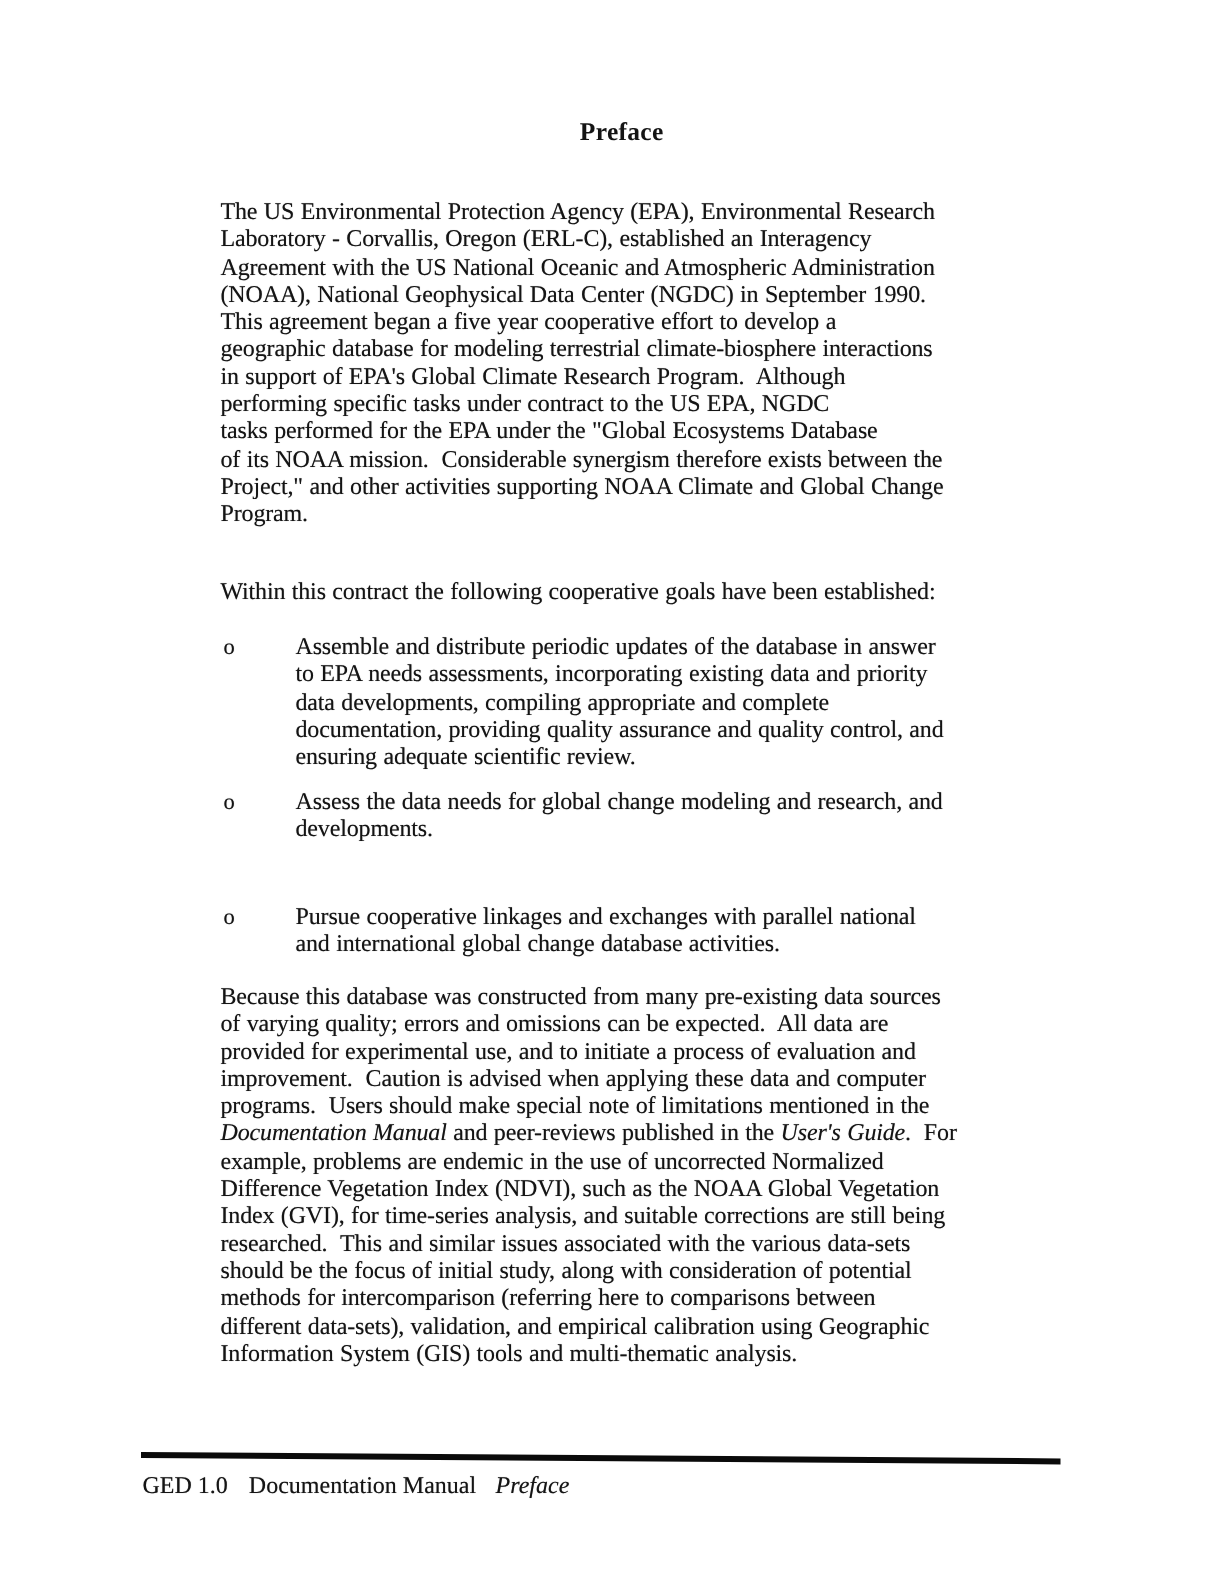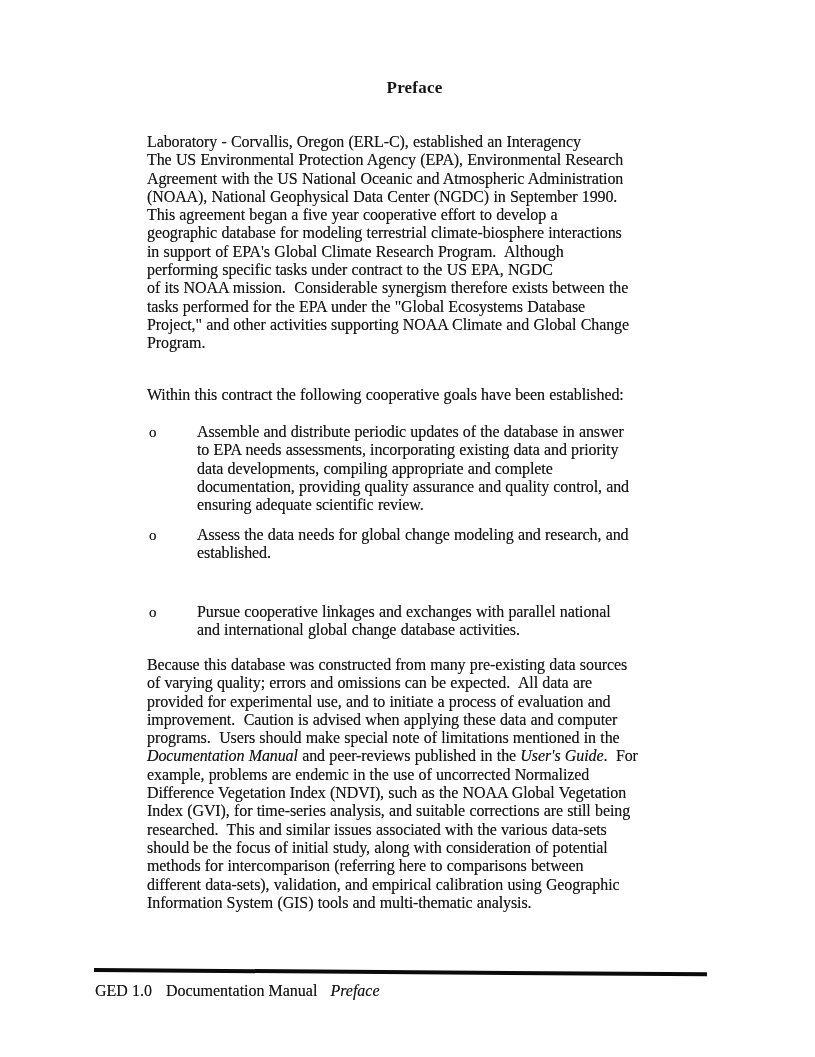--- a/index.html
+++ b/index.html
@@ -86,30 +86,30 @@
 </head>
 <body>
 
 <div class="page">
 
   <h1 class="title">Preface</h1>
 
   <div class="col">
 
     <div class="block p1">
+        <div class="tline">The US Environmental Protection Agency (EPA), Environmental Research</div>
         <div class="tline">Laboratory - Corvallis, Oregon (ERL-C), established an Interagency</div>
-        <div class="tline">The US Environmental Protection Agency (EPA), Environmental Research</div>
         <div class="tline">Agreement with the US National Oceanic and Atmospheric Administration</div>
         <div class="tline">(NOAA), National Geophysical Data Center (NGDC) in September 1990.</div>
         <div class="tline">This agreement began a five year cooperative effort to develop a</div>
         <div class="tline">geographic database for modeling terrestrial climate-biosphere interactions</div>
         <div class="tline">in support of EPA's Global Climate Research Program.  Although</div>
         <div class="tline">performing specific tasks under contract to the US EPA, NGDC</div>
+        <div class="tline">tasks performed for the EPA under the "Global Ecosystems Database</div>
         <div class="tline">of its NOAA mission.  Considerable synergism therefore exists between the</div>
-        <div class="tline">tasks performed for the EPA under the "Global Ecosystems Database</div>
         <div class="tline">Project," and other activities supporting NOAA Climate and Global Change</div>
         <div class="tline">Program.</div>
       </div>
 
     <div class="block goals-heading">
       <div class="tline">Within this contract the following cooperative goals have been established:</div>
     </div>
 
     <div class="block goal goal-1">
       <div class="marker">o</div>
@@ -119,21 +119,21 @@
           <div class="tline">data developments, compiling appropriate and complete</div>
           <div class="tline">documentation, providing quality assurance and quality control, and</div>
           <div class="tline">ensuring adequate scientific review.</div>
         </div>
     </div>
 
     <div class="block goal goal-2">
       <div class="marker">o</div>
       <div class="blines">
           <div class="tline">Assess the data needs for global change modeling and research, and</div>
-          <div class="tline">established.</div>
+          <div class="tline">developments.</div>
         </div>
     </div>
 
     <div class="block goal goal-3">
       <div class="marker">o</div>
       <div class="blines">
           <div class="tline">Pursue cooperative linkages and exchanges with parallel national</div>
           <div class="tline">and international global change database activities.</div>
         </div>
     </div>

